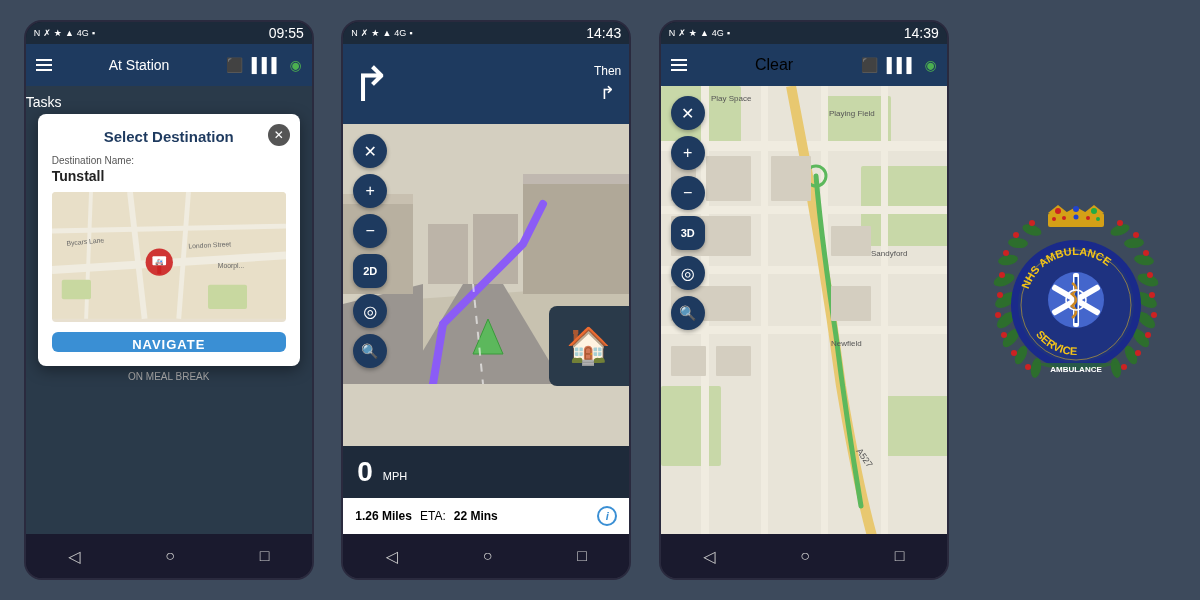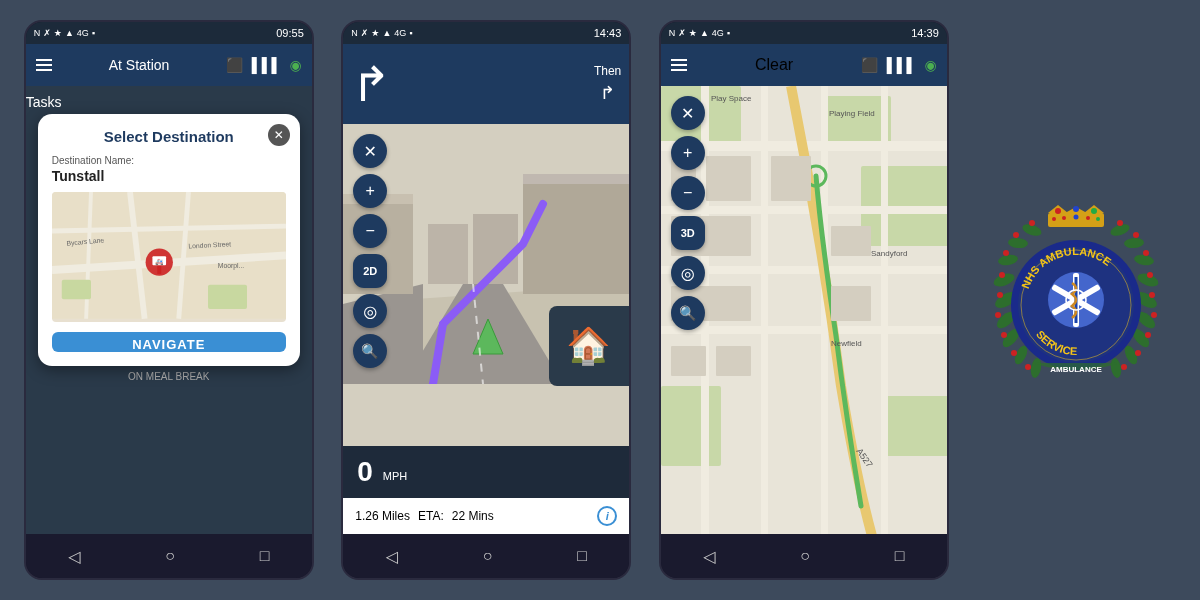--- a/index.html
+++ b/index.html
@@ -42,21 +42,21 @@
       background: #1c2a3a;
       display: flex;
       align-items: center;
       justify-content: space-between;
       padding: 0 8px;
       font-size: 9px;
       color: white;
       flex-shrink: 0;
     }
     .status-bar .left-icons { display: flex; align-items: center; gap: 3px; }
-    .status-bar .right-info { display: flex; align-items: center; gap: 3px; font-size: 11px; }
+    .status-bar .right-info { display: flex; align-items: center; gap: 3px; font-size: 14px; }
 
     
     .app-header {
       height: 42px;
       background: #1e3a5f;
       display: flex;
       align-items: center;
       justify-content: space-between;
       padding: 0 10px;
       flex-shrink: 0;
@@ -80,21 +80,21 @@
     }
     .tasks-label {
       color: white;
       font-size: 14px;
       padding: 8px 0 4px;
       background: #2a3a4a;
     }
     .destination-modal {
       background: white;
       margin: 0 12px;
-      border-radius: 14px;
+      border-radius: 8px;
       padding: 14px;
       position: relative;
       box-shadow: 0 4px 15px rgba(0,0,0,0.4);
     }
     .modal-title {
       font-size: 15px;
       font-weight: bold;
       color: #1e3a5f;
       text-align: center;
       margin-bottom: 10px;
@@ -273,21 +273,21 @@
     .distance-info {
       height: 36px;
       background: white;
       display: flex;
       align-items: center;
       padding: 0 12px;
       gap: 8px;
       font-size: 12px;
       flex-shrink: 0;
     }
-    .dist-bold { font-weight: normal; }
+    .dist-bold { font-weight: bold; }
     .info-icon {
       margin-left: auto;
       width: 20px;
       height: 20px;
       border: 2px solid #3a8fd4;
       border-radius: 50%;
       display: flex;
       align-items: center;
       justify-content: center;
       color: #3a8fd4;

